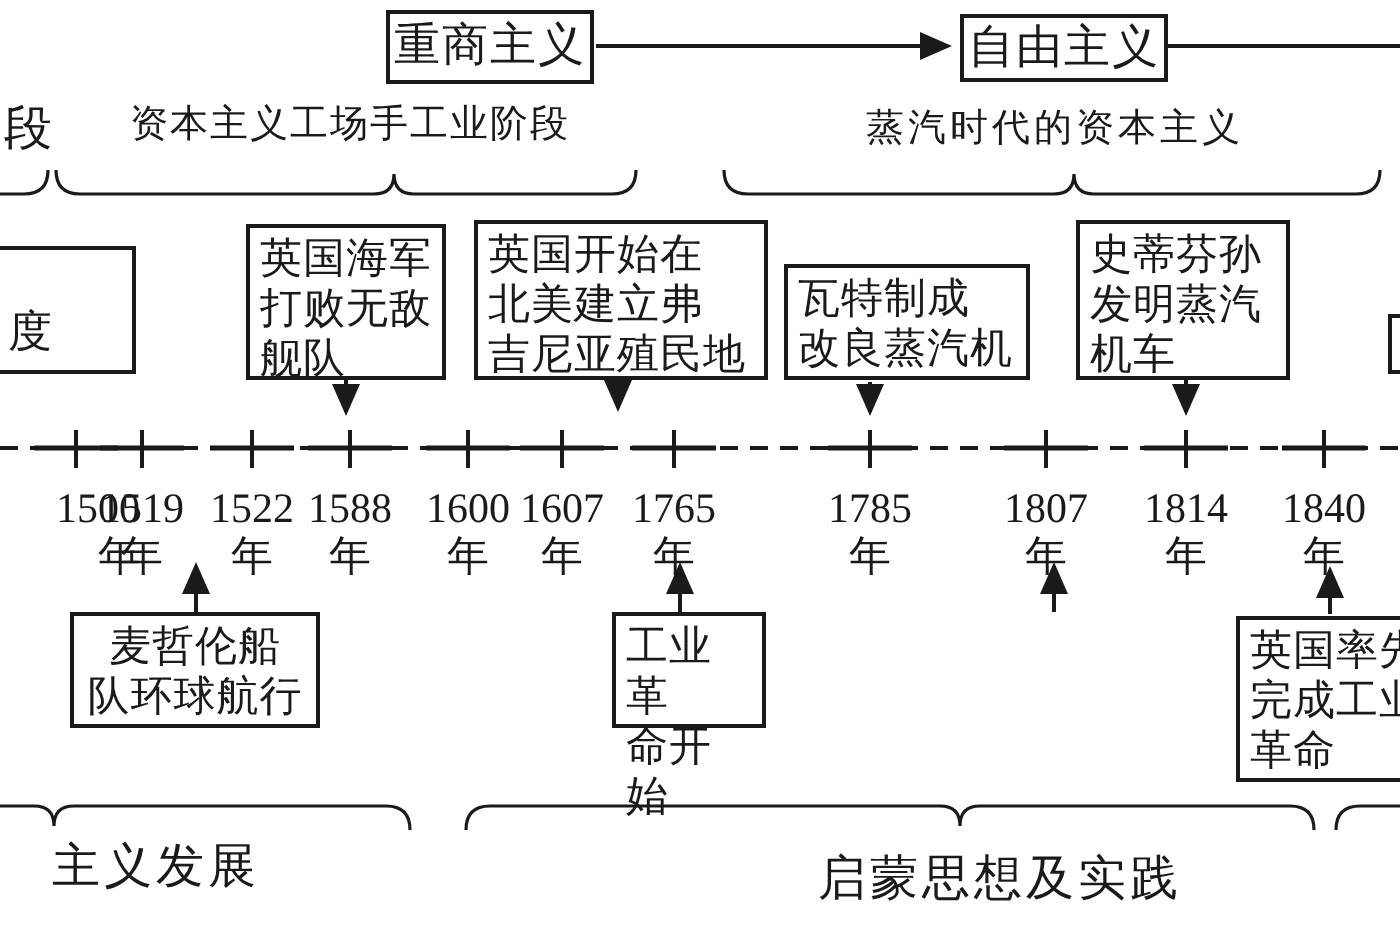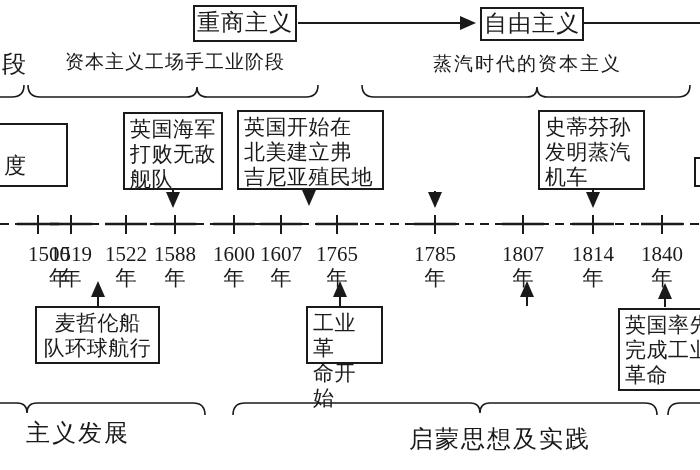--- a/index.html
+++ b/index.html
@@ -106,20 +106,22 @@
 
   <div class="evbox" style="left:-60px;top:123px;width:128px;height:64px;"></div>
   <div class="fragment" style="left:4px;top:151px;font-size:22px;">度</div>
 
   <div class="evbox" style="left:123px;top:112px;width:100px;height:78px;">英国海军
 打败无敌
 舰队</div>
   <div class="evbox" style="left:237px;top:110px;width:147px;height:80px;">英国开始在
 北美建立弗
 吉尼亚殖民地</div>
+  <div class="evbox" style="left:392px;top:132px;width:123px;height:58px;">瓦特制成
+改良蒸汽机</div>
   <div class="evbox" style="left:538px;top:110px;width:107px;height:80px;">史蒂芬孙
 发明蒸汽
 机车</div>
 
   <div id="years">
       <div class="year-label" style="left: 38px; top: 242px; text-align: right;">1500
 年</div>
       <div class="year-label" style="left: 71px; top: 242px;">1519
 年</div>
       <div class="year-label" style="left: 126px; top: 242px;">1522

